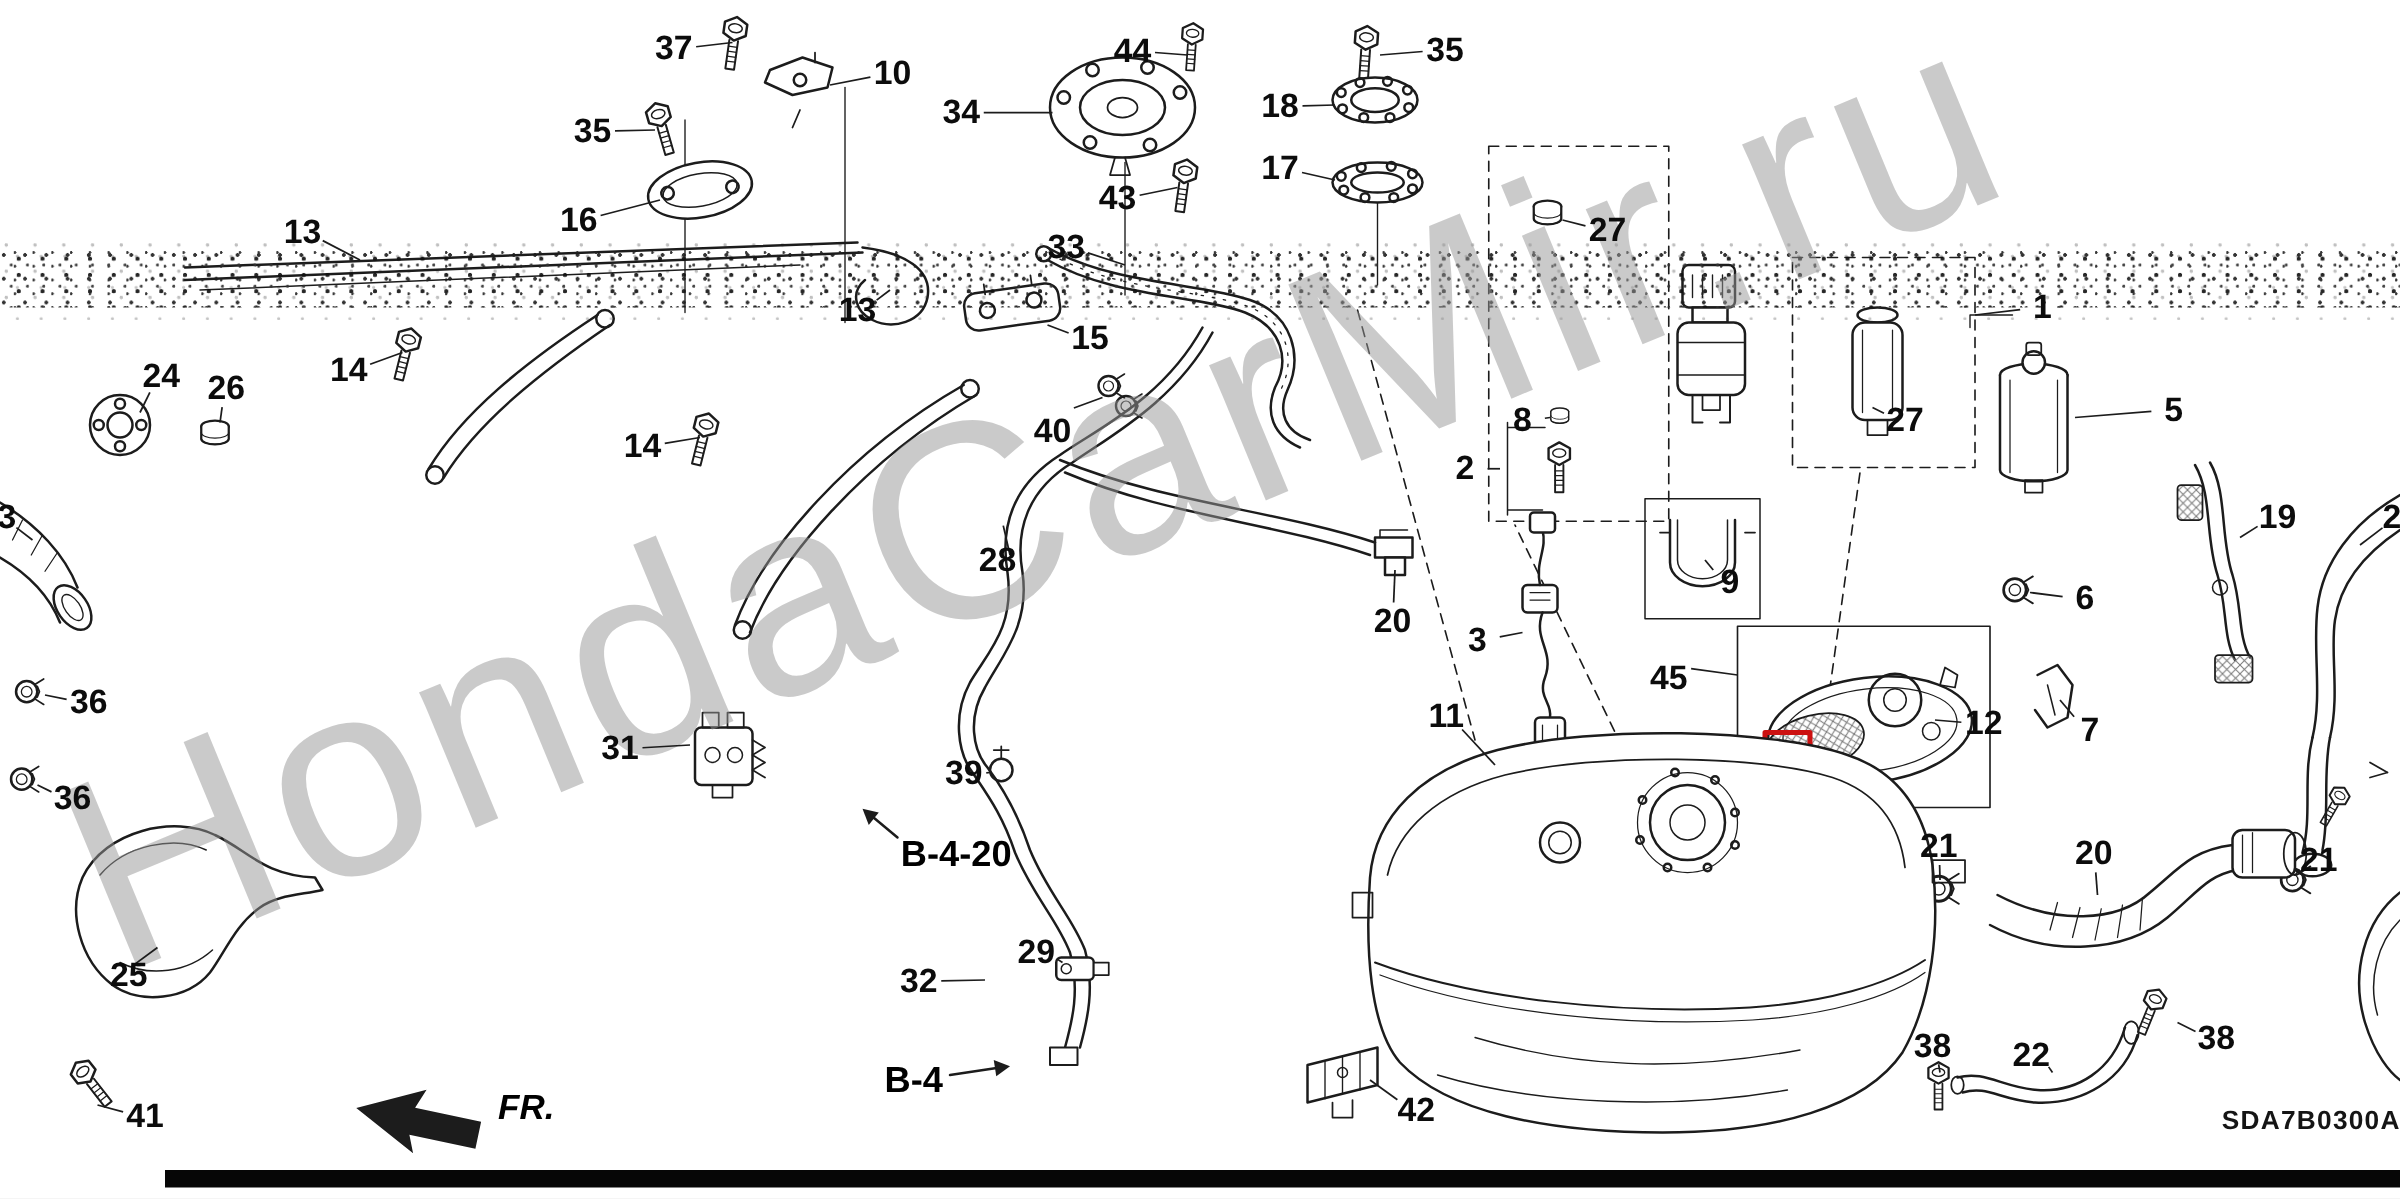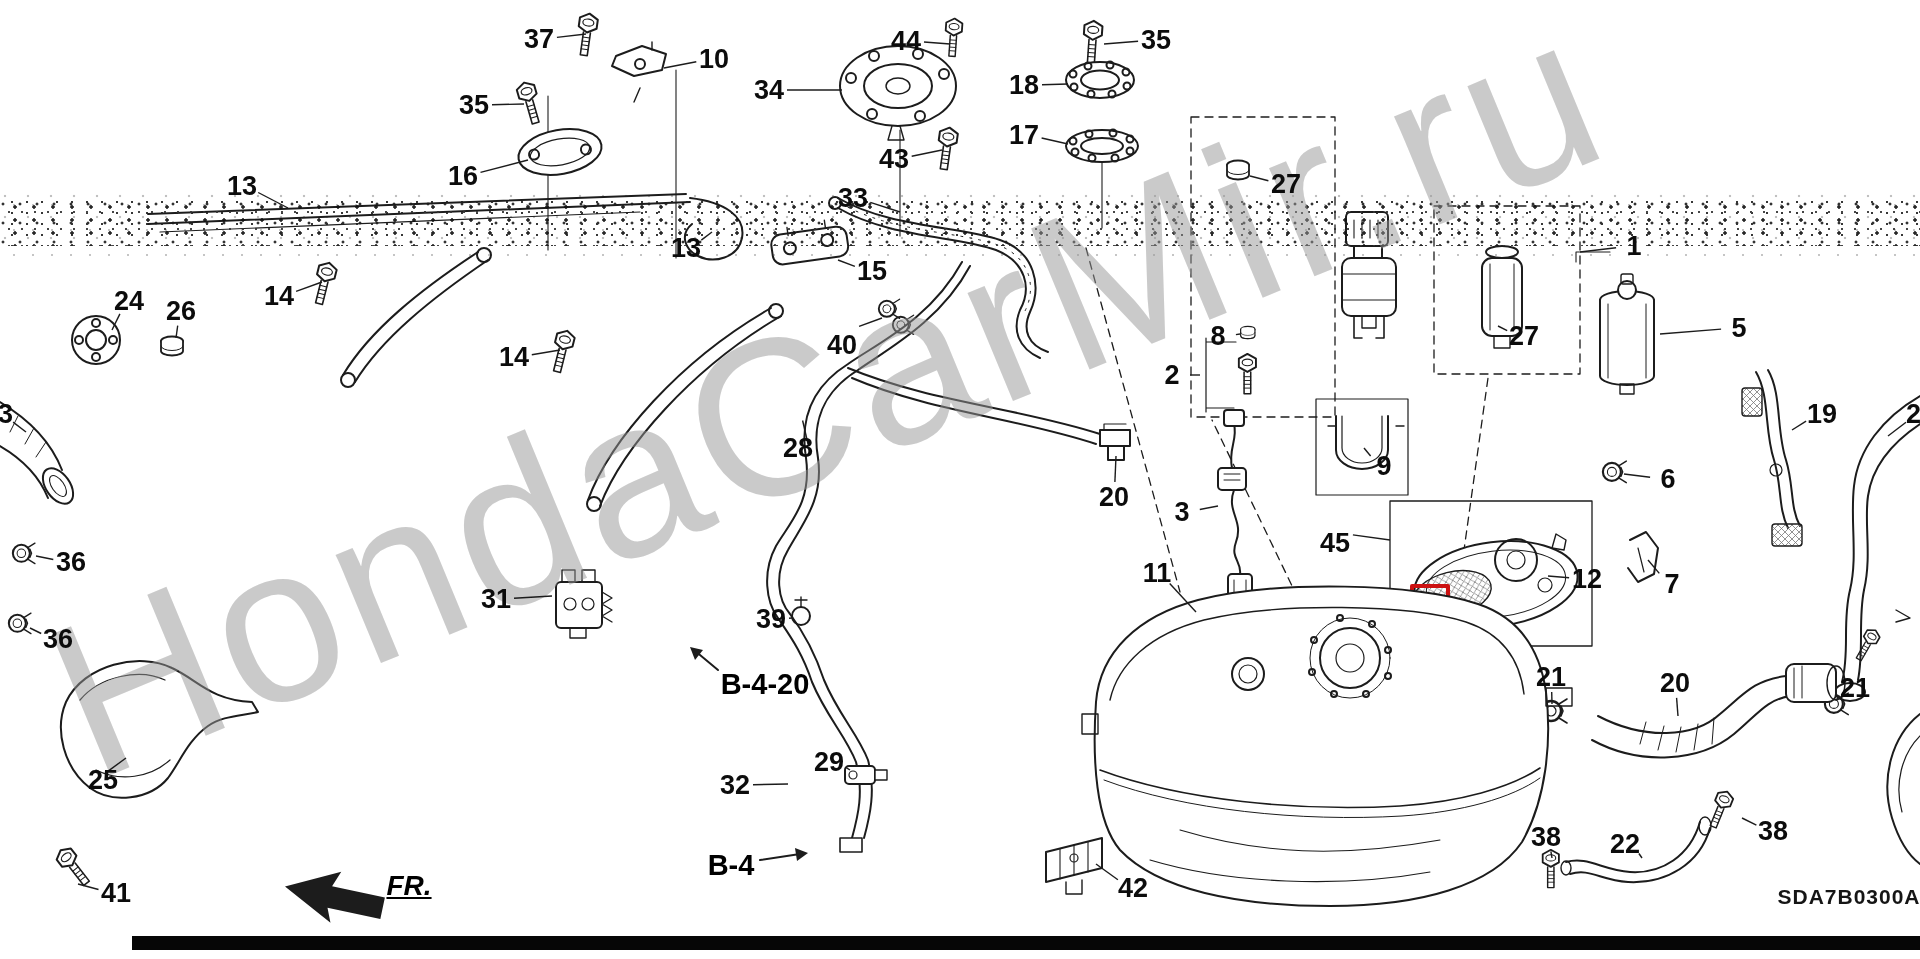--- a/index.html
+++ b/index.html
@@ -492,17 +492,17 @@
       <div class="part-label" style="left: 735px; top: 785px;">32</div>
       <div class="part-label" style="left: 829px; top: 762px;">29</div>
       <div class="part-label" style="left: 1546px; top: 837px;">38</div>
       <div class="part-label" style="left: 1625px; top: 844px;">22</div>
       <div class="part-label" style="left: 1773px; top: 831px;">38</div>
       <div class="part-label" style="left: 1133px; top: 888px;">42</div>
     </div>
 
   <div class="ref-label" style="left:765px;top:684px;">B-4-20</div>
   <div class="ref-label" style="left:731px;top:865px;">B-4</div>
-  <div class="fr-label" style="left:409px;top:886px;text-decoration:underline;">FR.</div>
+  <div class="fr-label" style="left:421px;top:886px;">FR.</div>
   <div class="code-label" style="left:1849px;top:897px;">SDA7B0300A</div>
 
   <div class="bottom-bar"></div>
 </div>
 
 </body></html>

